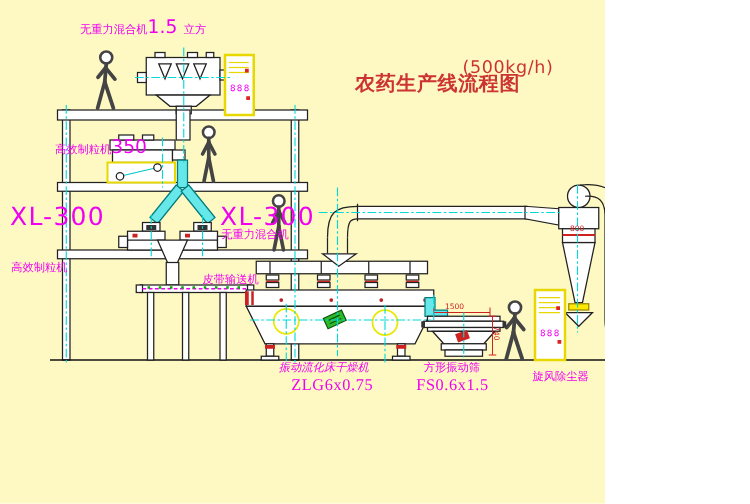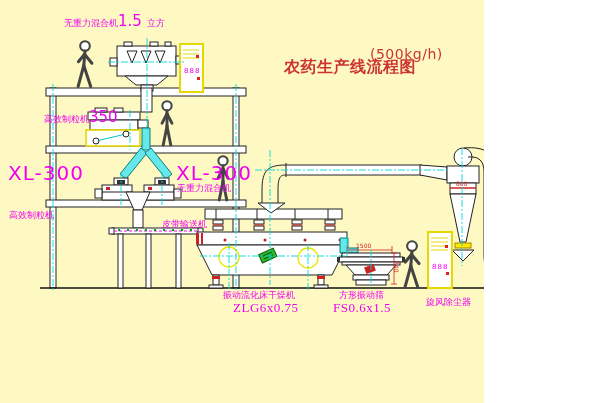--- a/index.html
+++ b/index.html
@@ -300,21 +300,21 @@
   </div>
 
   <div class="lbl model" style="left:8px;top:163px;">XL-300</div>
   <div class="lbl cjk-s" style="left:9px;top:184px;margin-top:27px;">高效制粒机</div>
 
   <div class="lbl model" style="left:176px;top:163px;">XL-300</div>
   <div class="lbl cjk-s" style="left:177px;top:184px;">无重力混合机</div>
 
   <div class="lbl cjk-s" style="left:142px;top:220px;margin-left:20px;">皮带输送机</div>
 
-  <div class="lbl cjk-s" style="left:223px;top:291px;">振动流化床干燥机</div>
+  <div class="lbl cjk-s" style="left:223px;top:291px;font-style:italic;">振动流化床干燥机</div>
   <div class="lbl model-m" style="left:233px;top:301px;">ZLG6x0.75</div>
 
   <div class="lbl cjk-s" style="left:339px;top:291px;">方形振动筛</div>
   <div class="lbl model-m" style="left:333px;top:301px;">FS0.6x1.5</div>
 
   <div class="lbl cjk-s" style="left:426px;top:298px;text-align:right;">旋风除尘器</div>
   <div class="lbl cjk-s" style="left:514px;top:298px;">引风机</div>
 
   <div id="title-cn">农药生产线流程图</div>
   <div id="title-cap">(500kg/h)</div>

